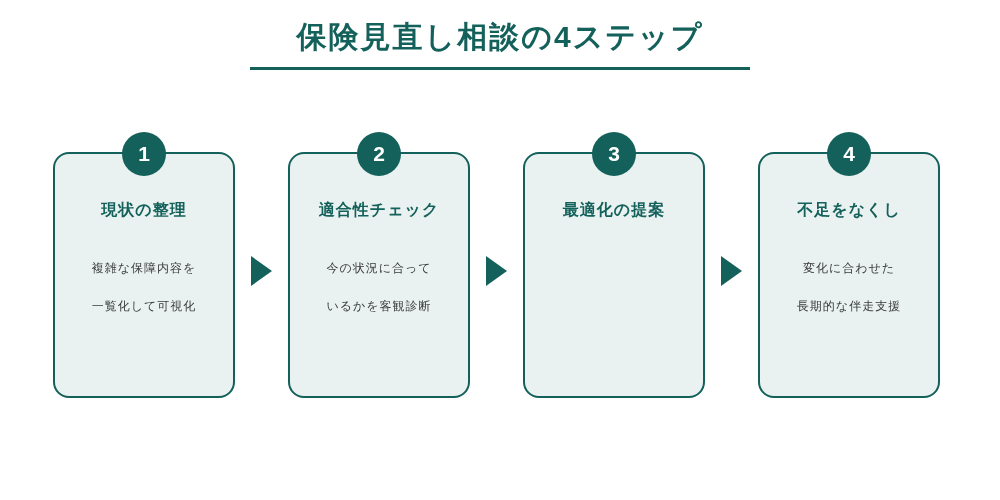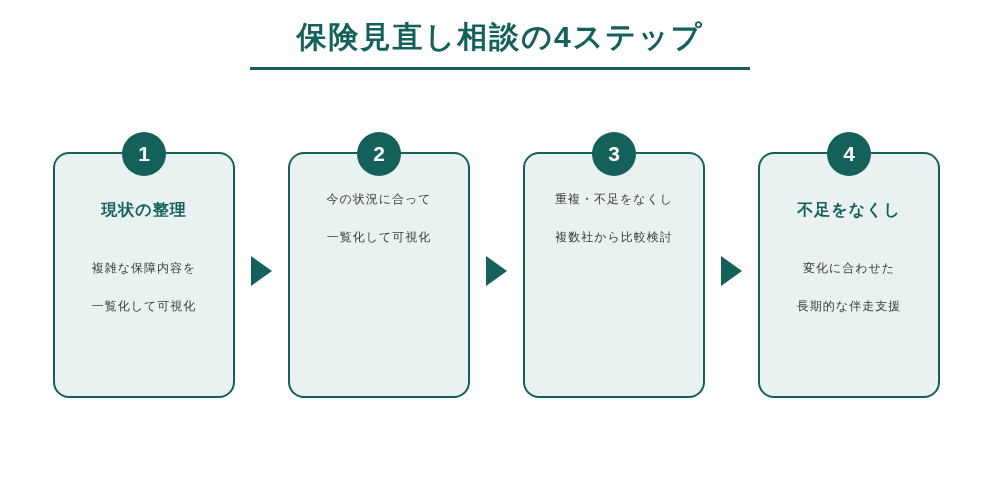--- a/index.html
+++ b/index.html
@@ -116,32 +116,32 @@
       <div class="step-desc">複雑な保障内容を
 一覧化して可視化</div>
     </div>
 
     <div class="arrow-cell">
       <div class="arrow-right"></div>
     </div>
 
     <div class="step-card">
       <div class="step-badge">2</div>
+      <div class="step-title">適合性チェック</div>
       <div class="step-desc">今の状況に合って
-一覧化して可視化</div>
+いるかを客観診断</div>
     </div>
 
     <div class="arrow-cell">
       <div class="arrow-right"></div>
     </div>
 
     <div class="step-card">
       <div class="step-badge">3</div>
-      <div class="step-desc">重複・不足をなくし
-複数社から比較検討</div>
+      <div class="step-title">最適化の提案</div>
     </div>
 
     <div class="arrow-cell">
       <div class="arrow-right"></div>
     </div>
 
     <div class="step-card">
       <div class="step-badge">4</div>
       <div class="step-title">不足をなくし</div>
       <div class="step-desc">変化に合わせた

